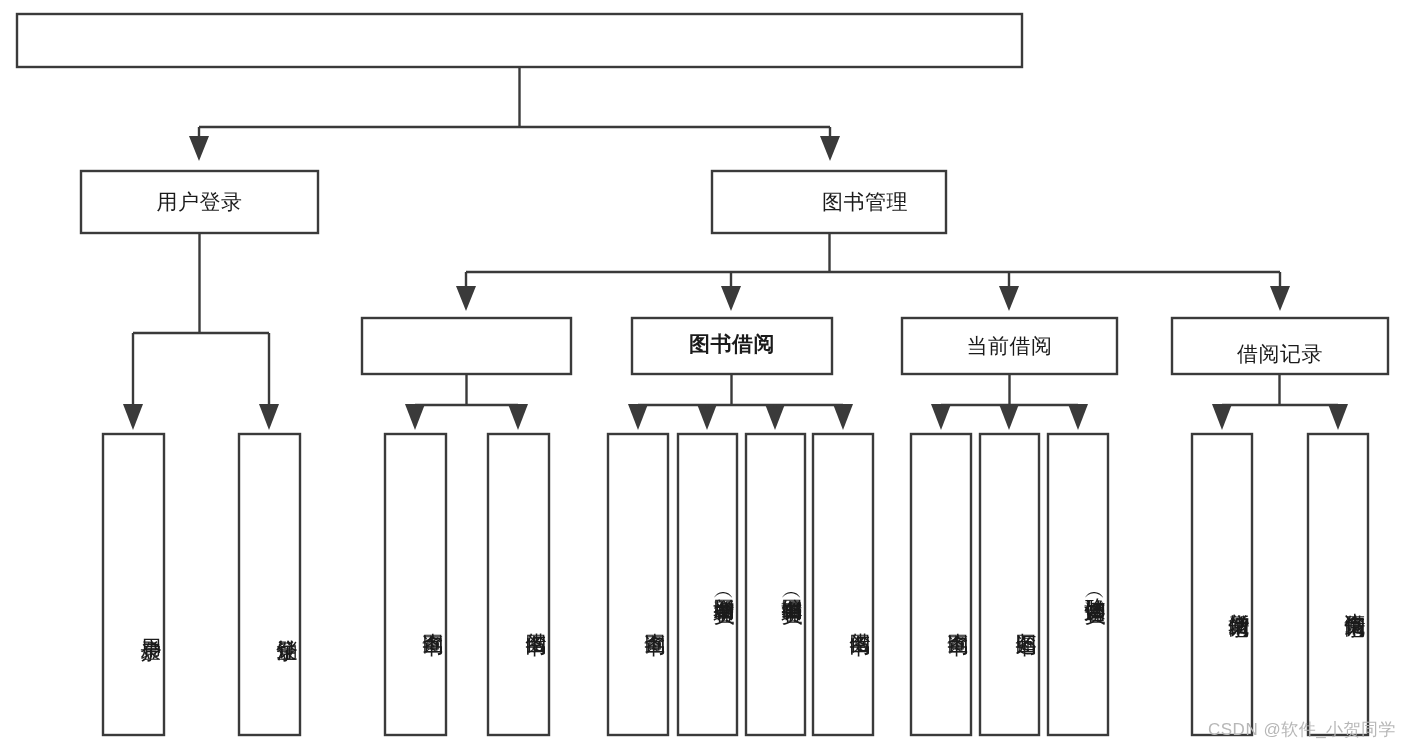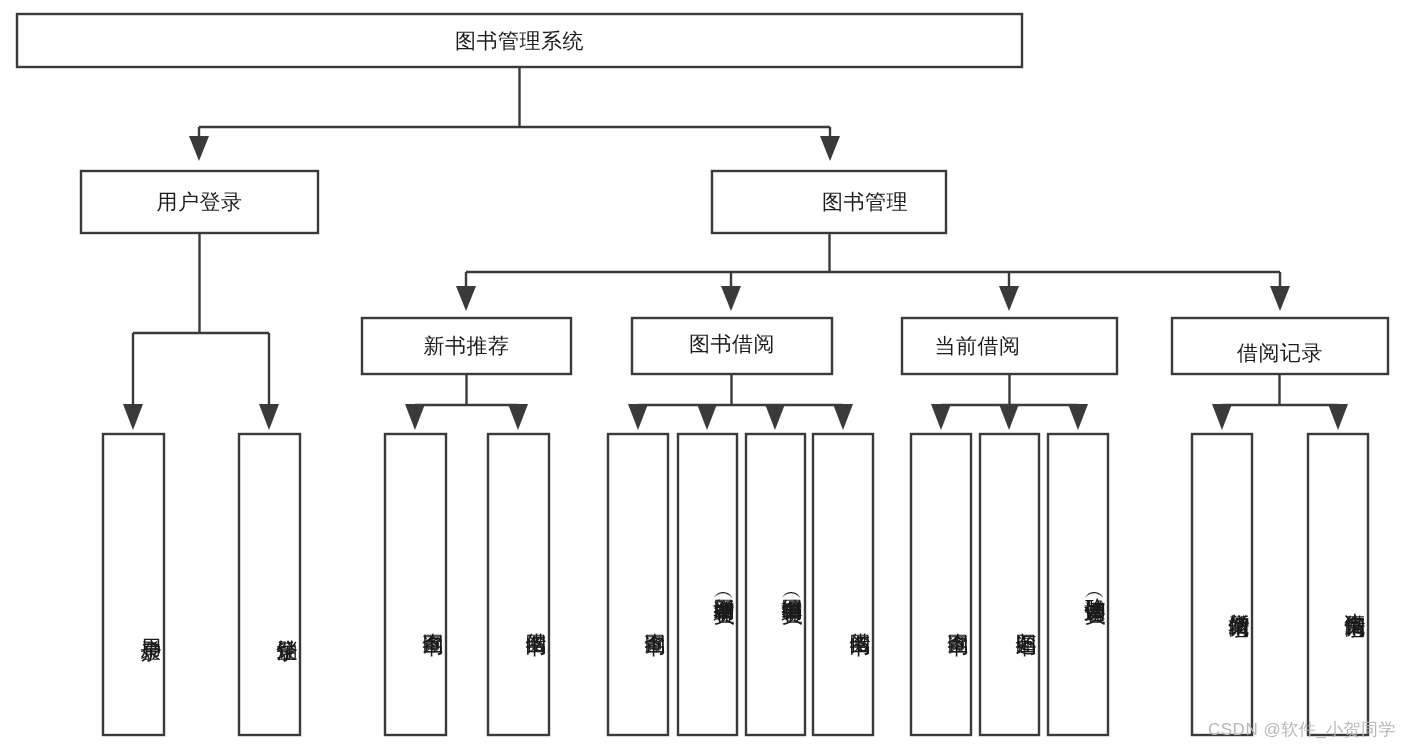--- a/index.html
+++ b/index.html
@@ -164,29 +164,27 @@
     <rect class="node-rect" x="813" y="434" width="60" height="301"></rect>
 
     <rect class="node-rect" x="911" y="434" width="60" height="301"></rect>
     <rect class="node-rect" x="980" y="434" width="59" height="301"></rect>
     <rect class="node-rect" x="1048" y="434" width="60" height="301"></rect>
 
     <rect class="node-rect" x="1192" y="434" width="60" height="301"></rect>
     <rect class="node-rect" x="1308" y="434" width="60" height="301"></rect>
   </svg>
 
-  <div class="node-label-h" style="left:17px; top:14px; width:1005px; height:53px;">图书管理系统</div>
 
   <div class="node-label-h" style="left:81px; top:171px; width:237px; height:62px;">用户登录</div>
   <div class="node-label-h" style="left:748px; top:171px; width:234px; height:62px;">图书管理</div>
 
-  <div class="node-label-h" style="left:362px; top:318px; width:209px; height:56px;">新书推荐</div>
-  <div class="node-label-h" style="left:632px; top:318px; width:200px; height:52px;">图书借阅</div>
-  <div class="node-label-h" style="left:870px; top:318px; width:215px; height:56px;">当前借阅</div>
-  <div class="node-label-h" style="left:1172px; top:318px; width:216px; height:72px;font-family:Liberation Serif, serif;">借阅记录</div>
+  <div class="node-label-h" style="left:632px; top:318px; width:200px; height:52px;font-weight:bold;">图书借阅</div>
+  <div class="node-label-h" style="left:902px; top:318px; width:215px; height:56px;">当前借阅</div>
+  <div class="node-label-h" style="left:1172px; top:318px; width:216px; height:72px;">借阅记录</div>
 
   <div class="node-label-v" style="left:103px; top:524px; width:61px; height:200px;">用户登录</div>
   <div class="node-label-v" style="left:239px; top:524px; width:61px; height:200px;">注销登录</div>
 
   <div class="node-label-v" style="left:385px; top:508px; width:61px; height:220px;">查询图书</div>
   <div class="node-label-v" style="left:488px; top:508px; width:61px; height:220px;">借阅图书</div>
 
   <div class="node-label-v" style="left:608px; top:508px; width:60px; height:220px;">查询图书</div>
   <div class="node-label-v" style="left:678px; top:440px; width:59px; height:290px;">新增图书（管理员）</div>
   <div class="node-label-v" style="left:746px; top:440px; width:59px; height:290px;">编辑图书（管理员）</div>

